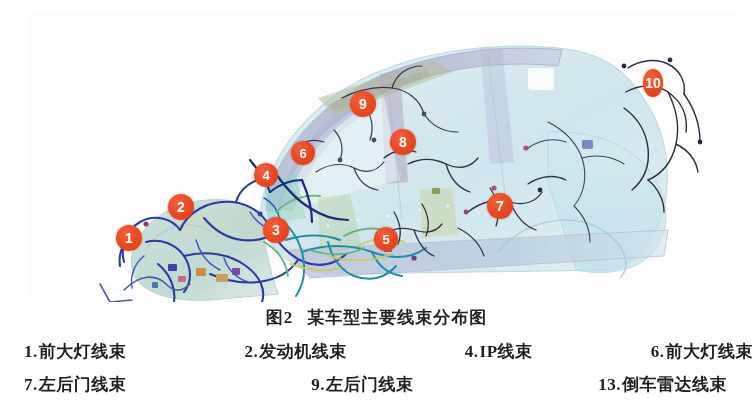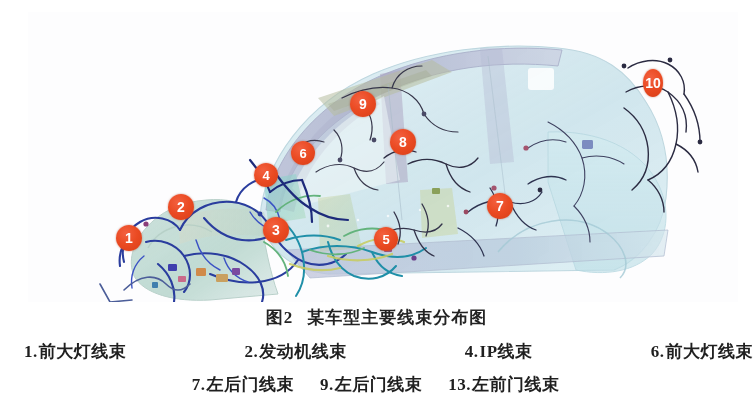--- a/index.html
+++ b/index.html
@@ -83,21 +83,21 @@
     font-weight: bold;
     color: #1f1f1f;
   }
   .legend-row {
     display: flex;
     align-items: baseline;
     height: 33px;
     white-space: nowrap;
   }
   .legend-row.row-1 { justify-content: space-between; }
-  .legend-row.row-2 { justify-content: center; }
+  .legend-row.row-2 { justify-content: space-between; }
   .legend-row.row-2 .legend-item { margin-right: 26px; }
   .legend-item {
     display: inline-block;
     letter-spacing: 0.5px;
   }
   .legend-item .idx { margin-right: 1px; }
 </style>
 </head>
 <body>
 
@@ -356,17 +356,17 @@
   <div id="legend">
     <div class="legend-row row-1" id="legend-row-1">
         <span class="legend-item"><span class="idx">1.</span><span>前大灯线束</span></span>
         <span class="legend-item"><span class="idx">2.</span><span>发动机线束</span></span>
         <span class="legend-item"><span class="idx">4.</span><span>IP线束</span></span>
         <span class="legend-item"><span class="idx">6.</span><span>前大灯线束</span></span>
       </div>
     <div class="legend-row row-2" id="legend-row-2">
         <span class="legend-item"><span class="idx">7.</span><span>左后门线束</span></span>
         <span class="legend-item"><span class="idx">9.</span><span>左后门线束</span></span>
-        <span class="legend-item"><span class="idx">13.</span><span>左前门线束</span></span>
+        <span class="legend-item"><span class="idx">13.</span><span>倒车雷达线束</span></span>
       </div>
   </div>
 
 </div>
 
 </body></html>

